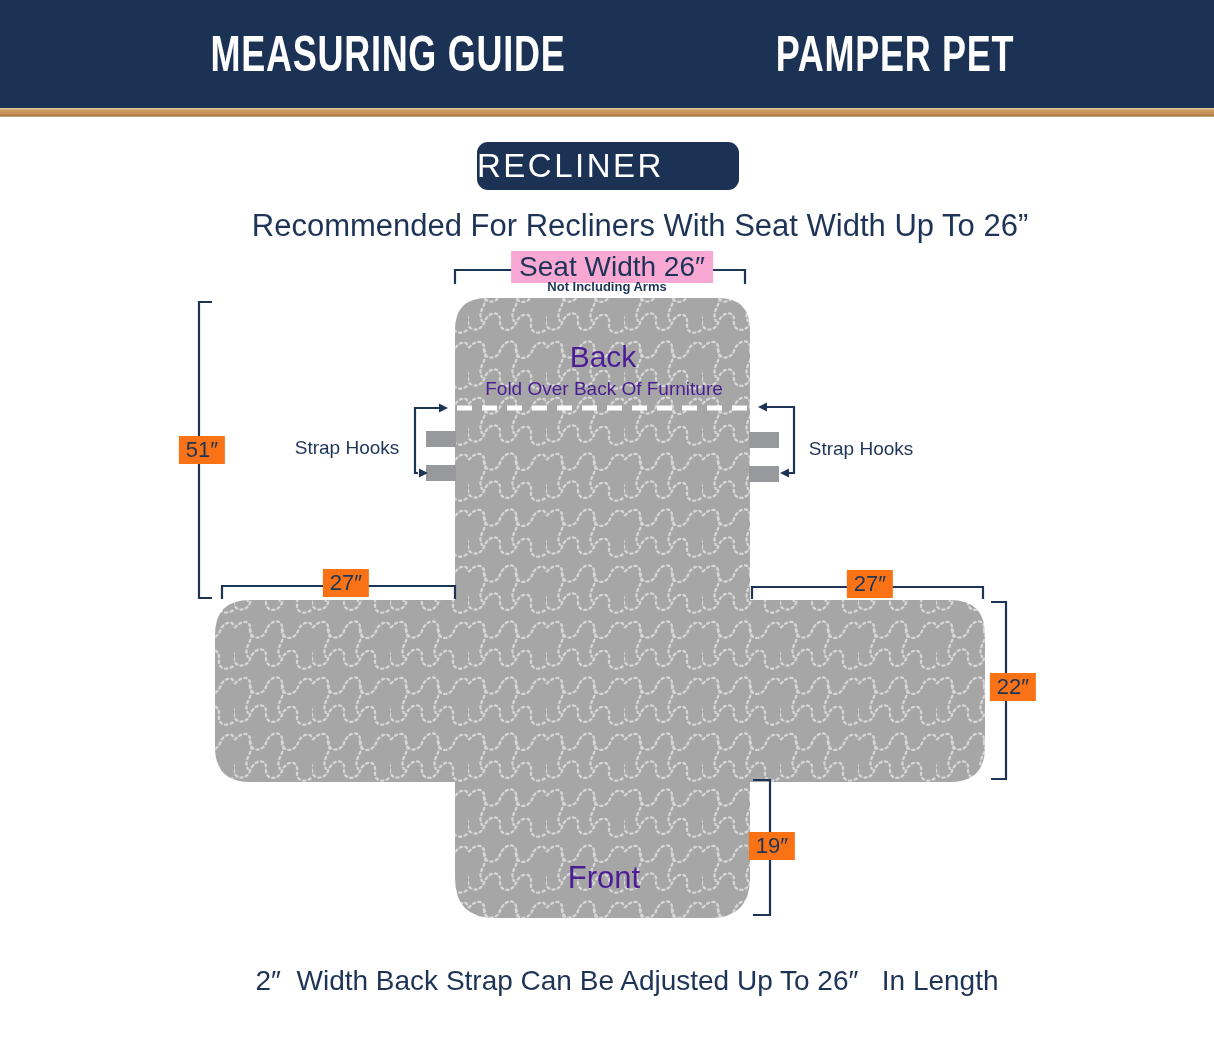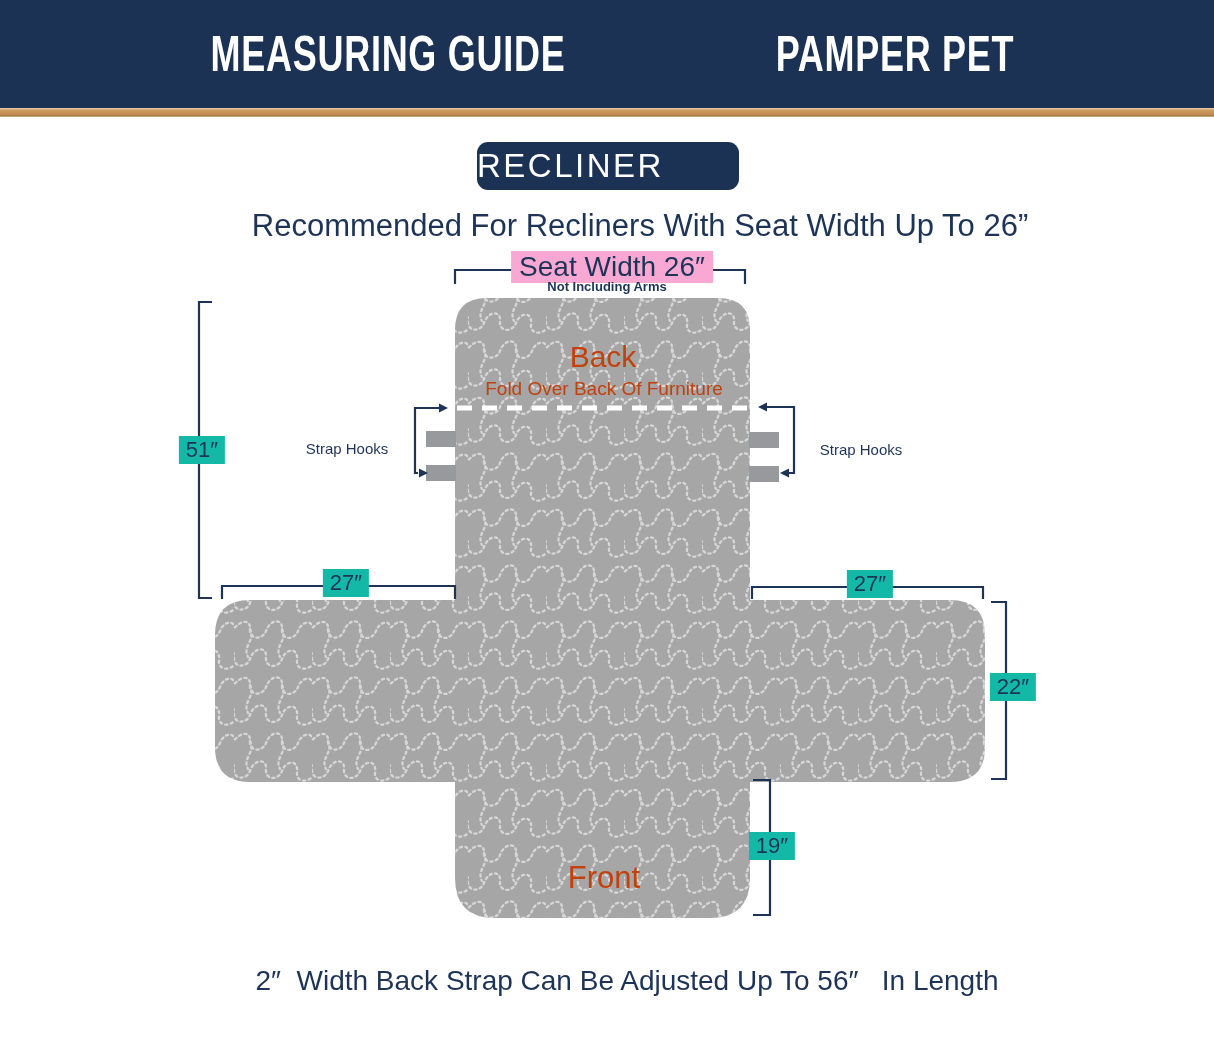--- a/index.html
+++ b/index.html
@@ -14,28 +14,28 @@
   
   .badge{position:absolute;left:477px;top:142px;width:262px;height:48px;background:#1c3254;
          border-radius:11px;display:flex;align-items:center;justify-content:flex-start;
          color:#fff;font-size:33px;letter-spacing:2.5px;}
   .subtitle{position:absolute;left:640px;top:226px;transform:translate(-50%,-50%);
             font-size:31px;white-space:nowrap;text-align:right;}
   
   .diagram-svg{position:absolute;left:0;top:0;}
   
   .lab{position:absolute;transform:translate(-50%,-50%);white-space:nowrap;color:#1e3457;}
-  .dim{background:#14b8a6;padding:1px 7px;font-size:22px;}
+  .dim{background:#f97316;padding:1px 7px;font-size:22px;}
   .seatw{background:#f9a8d4;padding:0 8px;font-size:28px;}
   .note{font-size:13px;font-weight:700;}
-  .fab{color:#c2410c;background:none;}
+  .fab{color:#4c1d95;background:none;}
   .back{font-size:30px;}
   .fold{font-size:19px;}
   .front{font-size:31px;}
-  .strap{font-size:15px;}
+  .strap{font-size:19px;}
   .footnote{position:absolute;left:627px;top:981px;transform:translate(-50%,-50%);
             font-size:28px;white-space:pre;}
 </style>
 </head>
 <body>
 
 <div class="page">
 
   <div class="header">
     <div class="htitle" style="left:388px;">MEASURING GUIDE</div>
@@ -101,15 +101,15 @@
   <div class="lab dim" style="left:870px;top:584px;">27″</div>
   <div class="lab dim" style="left:1013px;top:687px;">22″</div>
   <div class="lab dim" style="left:772px;top:846px;">19″</div>
 
   <div class="lab fab back" style="left:603px;top:357px;">Back</div>
   <div class="lab fab fold" style="left:604px;top:389px;">Fold Over Back Of Furniture</div>
   <div class="lab fab front" style="left:604px;top:878px;">Front</div>
   <div class="lab strap" style="left:347px;top:448px;">Strap Hooks</div>
   <div class="lab strap" style="left:861px;top:449px;">Strap Hooks</div>
 
-  <div class="footnote">2″  Width Back Strap Can Be Adjusted Up To 56″   In Length</div>
+  <div class="footnote">2″  Width Back Strap Can Be Adjusted Up To 26″   In Length</div>
 
 </div>
 
 </body></html>

